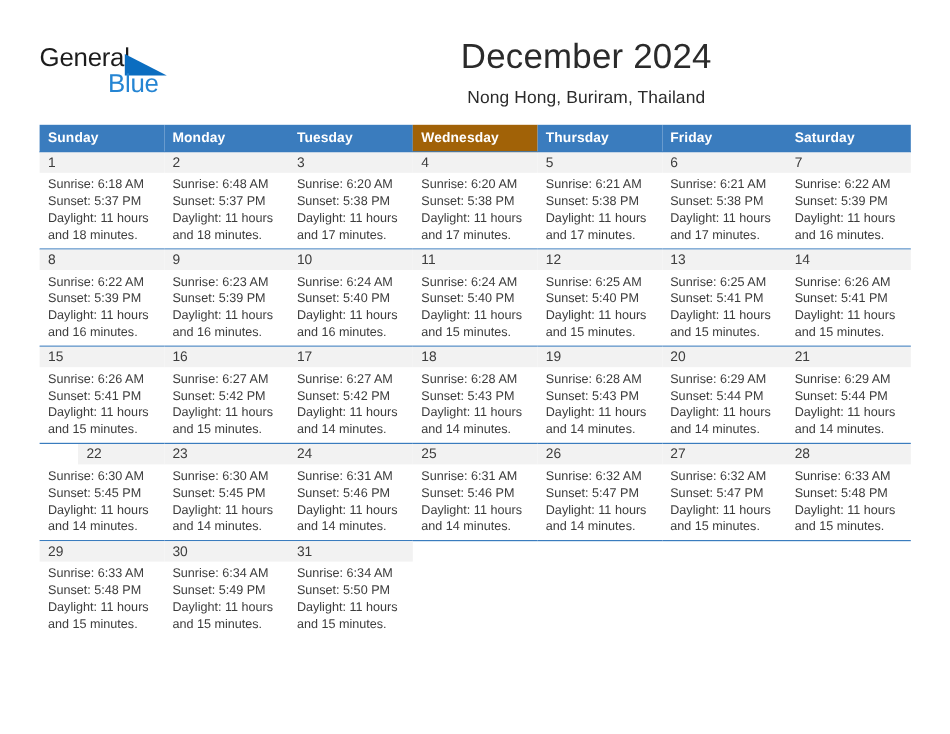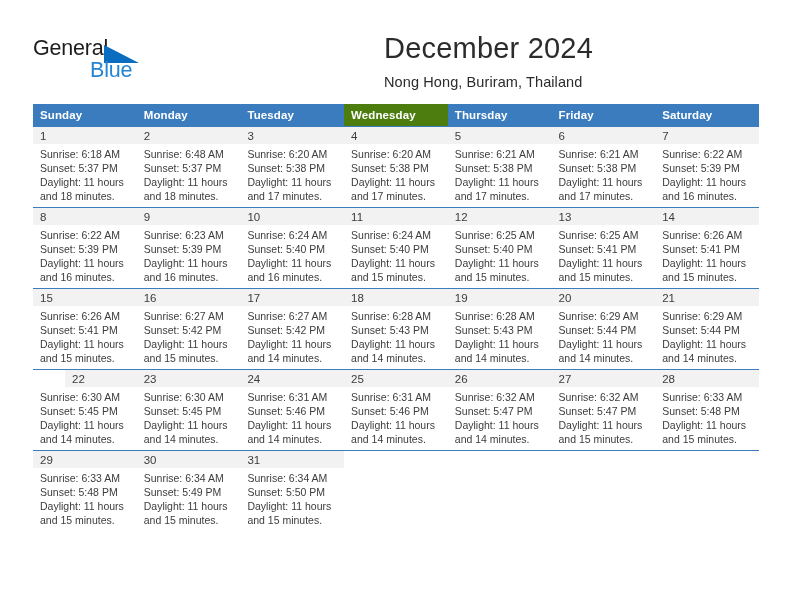--- a/index.html
+++ b/index.html
@@ -61,21 +61,21 @@
     font-size: 21.5px;
     letter-spacing: -0.2px;
     color: #2585d3;
     font-family: "Liberation Sans", sans-serif;
   }
 
   .title-block {
     position: absolute;
     right: 33px;
     top: 32px;
-    text-align: left;
+    text-align: center;
   }
   .month-title {
     font-size: 29px;
     font-weight: normal;
     color: #2b2b2b;
     line-height: 1.15;
     letter-spacing: 0.2px;
   }
   .location {
     margin-top: 9px;
@@ -151,21 +151,21 @@
     </div>
 
   </div>
 
   <table class="calendar">
     <thead>
       <tr>
         <th style="background: rgb(58, 124, 190); color: rgb(255, 255, 255);">Sunday</th>
         <th style="background: rgb(58, 124, 190); color: rgb(255, 255, 255);">Monday</th>
         <th style="background: rgb(58, 124, 190); color: rgb(255, 255, 255);">Tuesday</th>
-        <th style="background: #4d7c0f; color: rgb(255, 255, 255);">Wednesday</th>
+        <th style="background: #a16207; color: rgb(255, 255, 255);">Wednesday</th>
         <th style="background: rgb(58, 124, 190); color: rgb(255, 255, 255);">Thursday</th>
         <th style="background: rgb(58, 124, 190); color: rgb(255, 255, 255);">Friday</th>
         <th style="background: rgb(58, 124, 190); color: rgb(255, 255, 255);">Saturday</th>
       </tr>
     </thead>
     <tbody>
 
       <tr>
         <td>
             <div class="cell">

